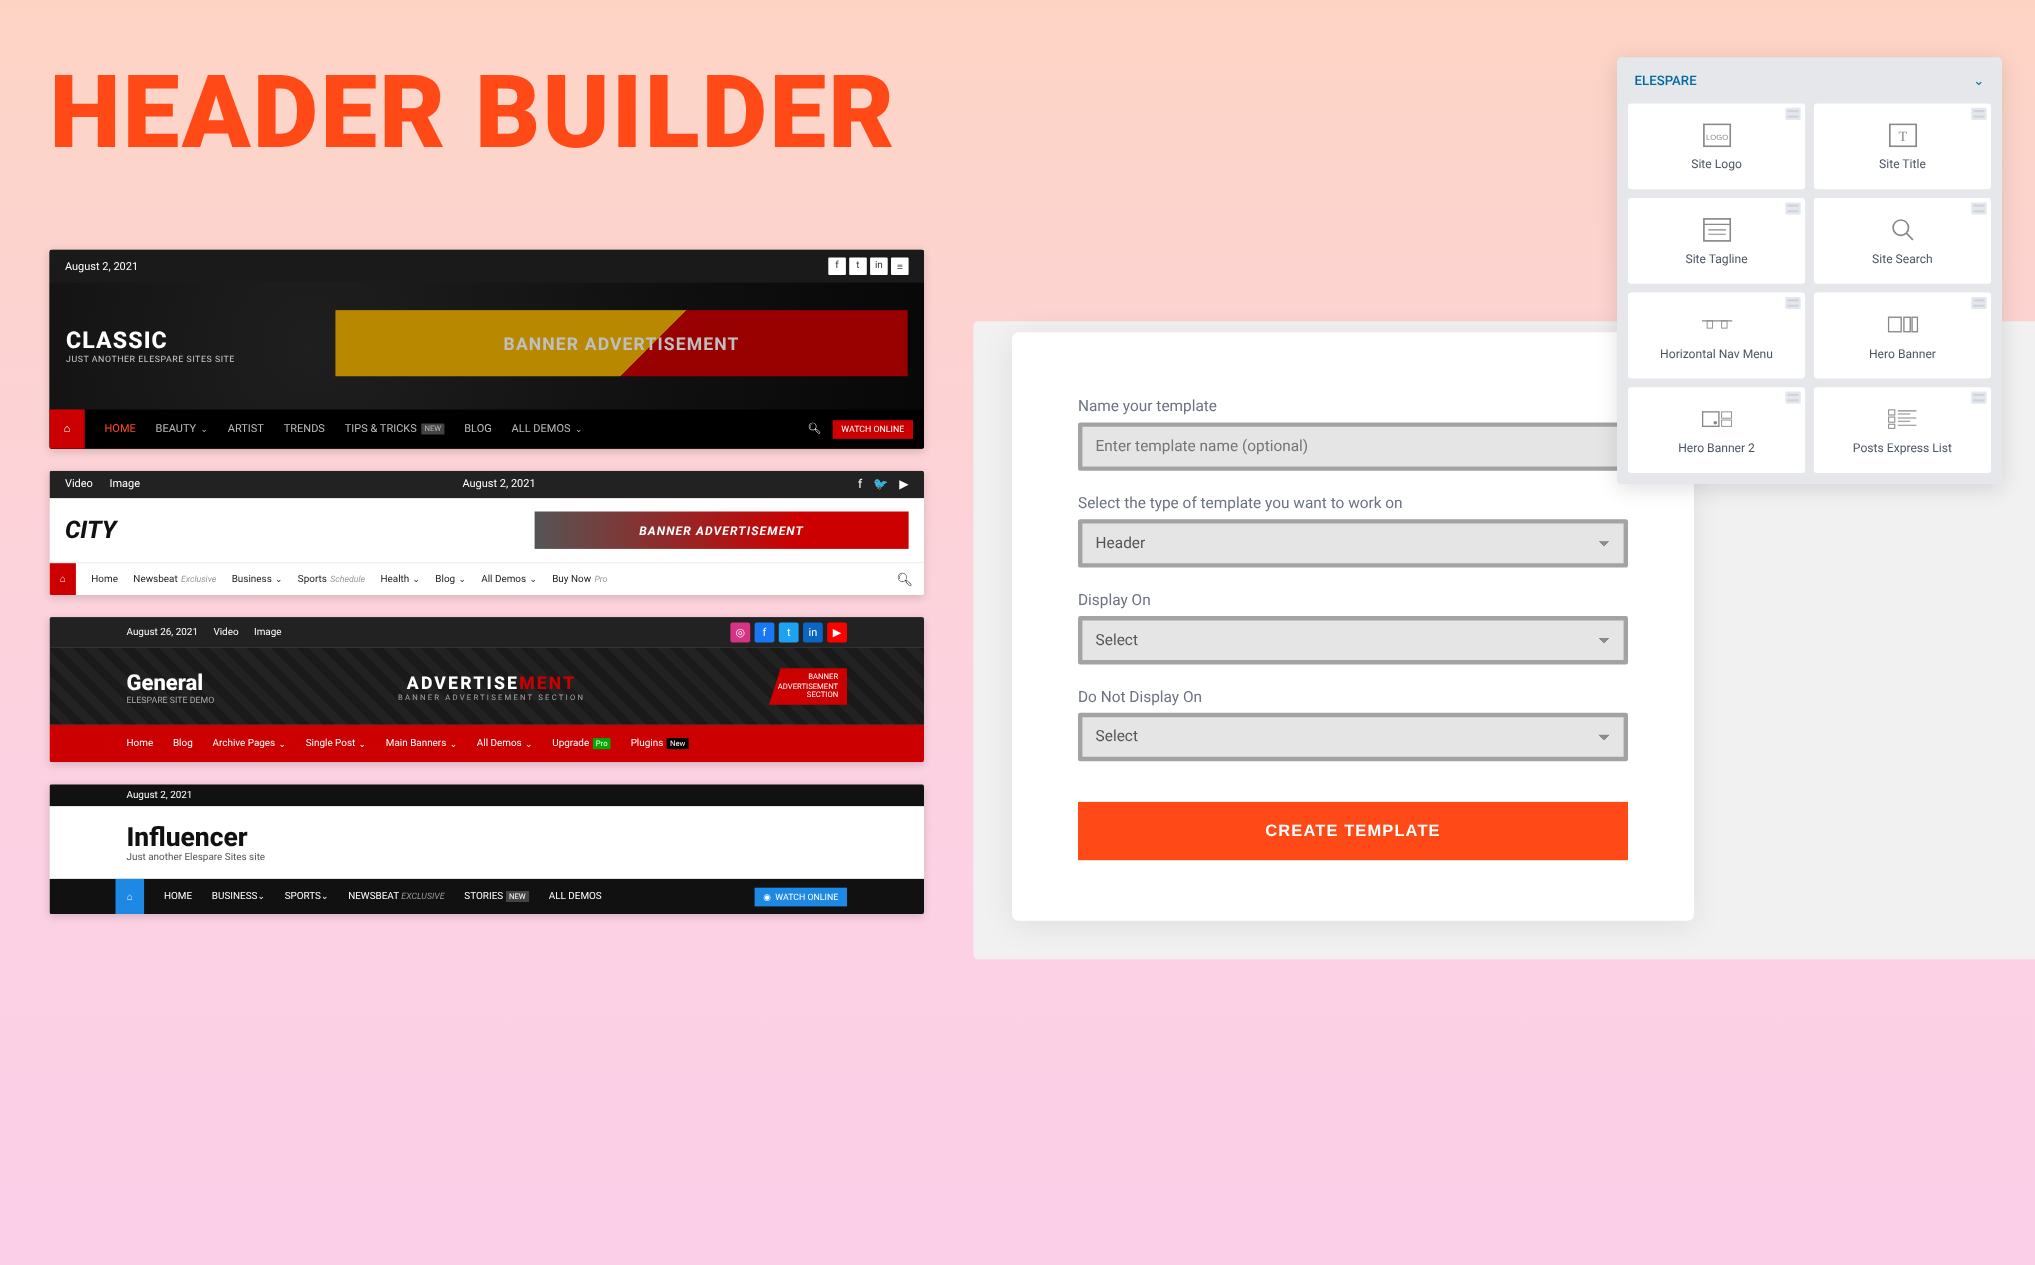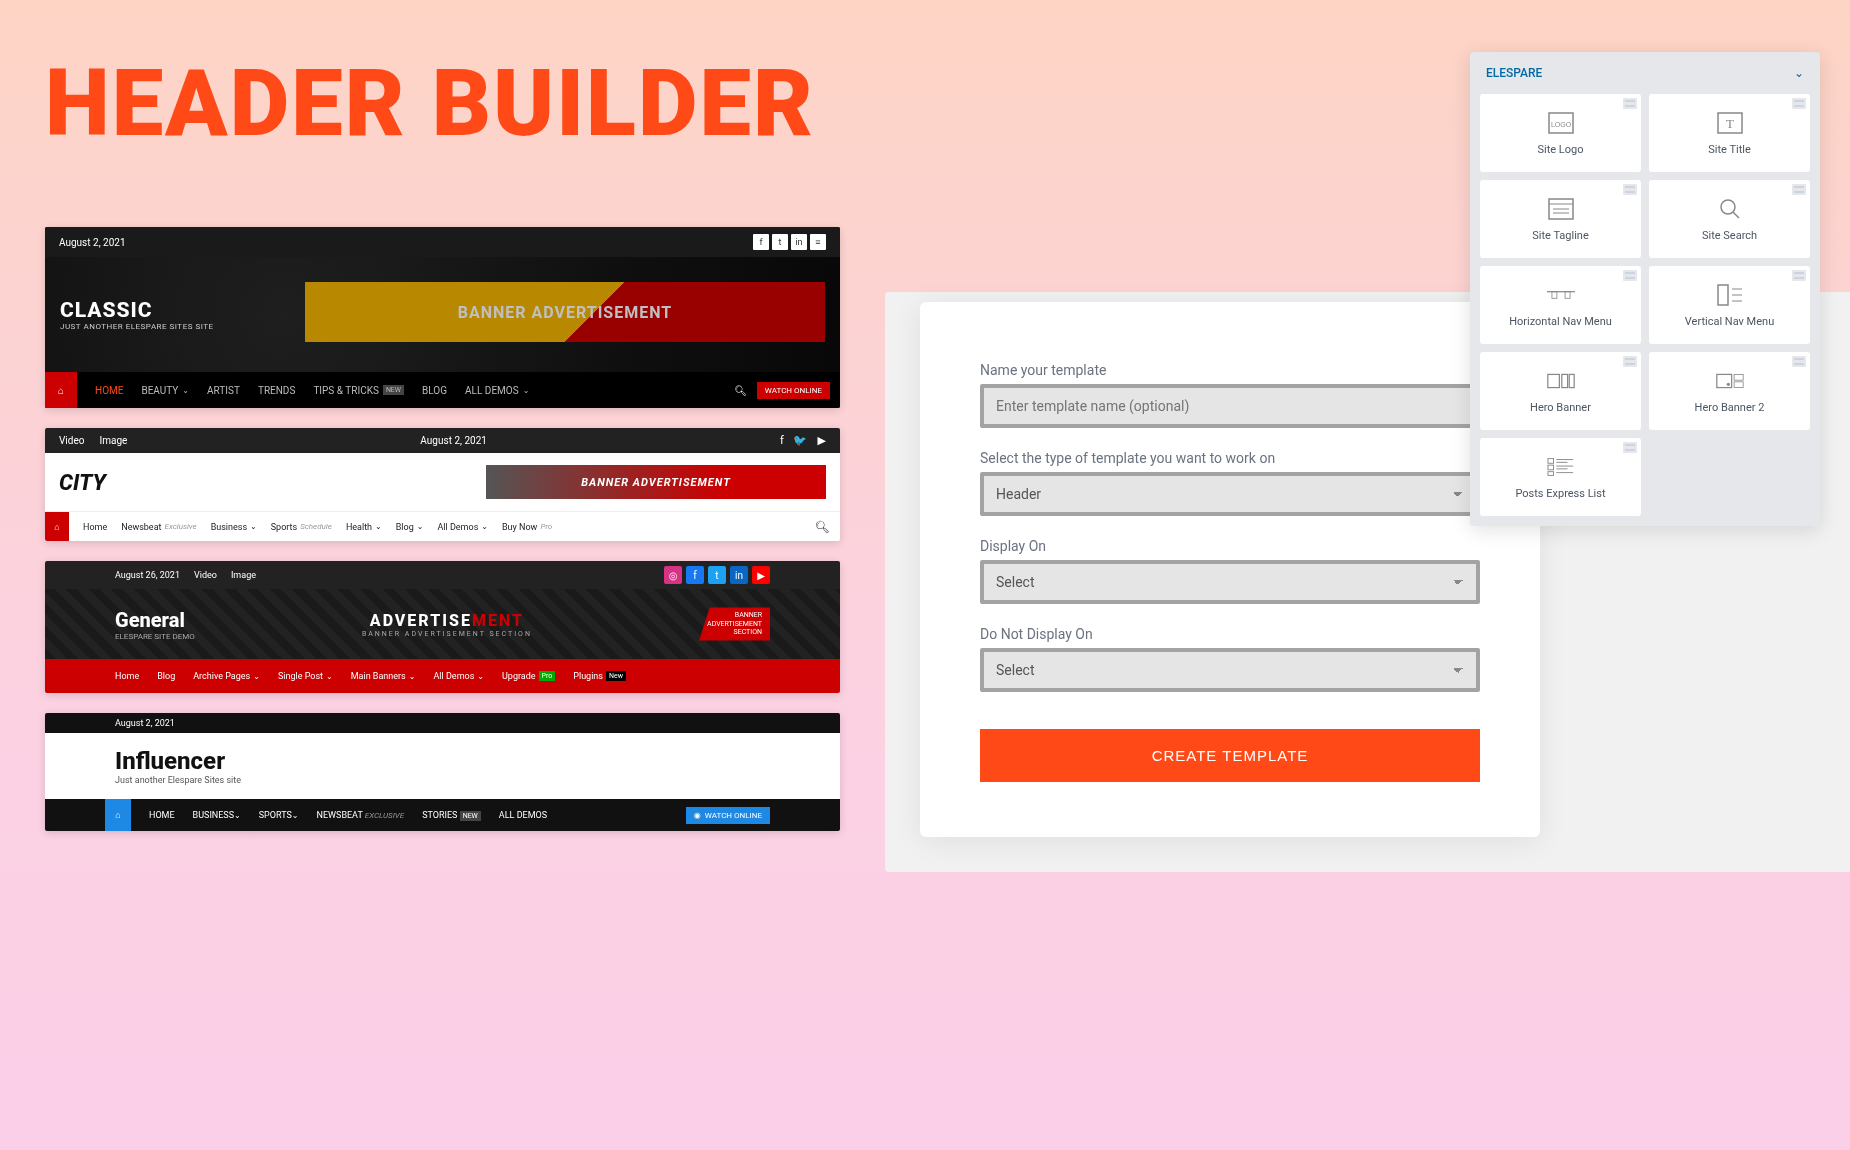--- a/index.html
+++ b/index.html
@@ -86,21 +86,21 @@
 .influencer .nav .home-btn { background:#1e88e5; width:26px;height:32px;display:flex;align-items:center;justify-content:center;margin-left:-10px;}
 .influencer .watch-btn2 { margin-left:auto; background:#1e88e5; padding:4px 8px; font-size:8px; display:flex;align-items:center;gap:4px;}
 
 
 .right-col { position: relative; flex: 1; }
 .form-card { background:#fff; border-radius:6px; box-shadow: 0 4px 30px rgba(0,0,0,0.08); padding: 60px 60px 55px 60px; width: 620px; margin-top: 75px; position:relative;}
 .form-title { font-size: 26px; font-weight:500; color:#3a3f44; margin-bottom:30px; }
 .form-label { font-size:14px; color:#6b7280; margin-bottom:6px; }
 .form-input, .form-select { width:100%; border:4px solid #a3a3a3; padding:10px 12px; font-size:14px; border-radius:2px; color:#555; background:#e5e5e5; font-family:inherit; margin-bottom:22px;}
 .form-select { appearance:none; background-image: linear-gradient(45deg, transparent 50%, #888 50%), linear-gradient(135deg, #888 50%, transparent 50%); background-position: calc(100% - 18px) center, calc(100% - 13px) center; background-size: 5px 5px, 5px 5px; background-repeat:no-repeat; }
-.create-btn { width:100%; background:#ff4a17; color:#fff; border:none; padding:18px; font-size:15px; font-weight:400; letter-spacing:1px; cursor:pointer; margin-top:15px;}
+.create-btn { width:100%; background:#ff4a17; color:#fff; border:none; padding:18px; font-size:15px; font-weight:700; letter-spacing:1px; cursor:pointer; margin-top:15px;}
 
 
 .widgets-panel { position:absolute; top:-175px; right:-20px; width: 350px; background:#e5e7eb; border-radius:4px; padding:0 10px 10px 10px; box-shadow: 0 4px 20px rgba(0,0,0,0.12); }
 .widgets-header { display:flex; justify-content:space-between; align-items:center; padding:14px 6px; font-size:12px; color:#0369a1; font-weight:500;}
 .widgets-grid { display:grid; grid-template-columns: 1fr 1fr; gap: 8px; }
 .widget-card { background:#fff; border-radius:3px; height:78px; position:relative; display:flex; flex-direction:column; align-items:center; justify-content:center; gap:8px; cursor:pointer;}
 .widget-card .corner { position:absolute; top:4px; right:4px; width:14px; height:11px; background:#e5e7eb; border-radius:1px; }
 .widget-card .corner::before { content:''; position:absolute; top:2px;left:2px;right:2px; height:2px; background:#cbd5e1;}
 .widget-card .corner::after { content:''; position:absolute; bottom:2px;left:2px;right:2px; height:2px; background:#cbd5e1;}
 .widget-label { font-size:11px; color:#4b5563; }
@@ -367,32 +367,20 @@
                 <line x1="0" y1="5" x2="34" y2="5" stroke="#888" stroke-width="1.5"></line>
                 <rect x="6" y="5" width="6" height="8" fill="none" stroke="#888"></rect>
                 <rect x="22" y="5" width="6" height="8" fill="none" stroke="#888"></rect>
               </svg>
             </div>
           <div class="widget-label">Horizontal Nav Menu</div>
           </div>
         <div class="widget-card">
             <div class="corner"></div>
           <div class="widget-icon">
-              <svg width="26" height="22" viewBox="0 0 26 22">
-                <rect x="1" y="1" width="10" height="20" fill="none" stroke="#888" stroke-width="1.5"></rect>
-                <line x1="15" y1="5" x2="25" y2="5" stroke="#888"></line>
-                <line x1="15" y1="11" x2="25" y2="11" stroke="#888"></line>
-                <line x1="15" y1="17" x2="25" y2="17" stroke="#888"></line>
-              </svg>
-            </div>
-          <div class="widget-label">Vertical Nav Menu</div>
-          </div>
-        <div class="widget-card">
-            <div class="corner"></div>
-          <div class="widget-icon">
               <svg width="34" height="18" viewBox="0 0 34 18">
                 <rect x="1" y="1" width="14" height="16" fill="none" stroke="#888" stroke-width="1.5"></rect>
                 <rect x="18" y="1" width="7" height="16" fill="none" stroke="#888" stroke-width="1.5"></rect>
                 <rect x="27" y="1" width="6" height="16" fill="none" stroke="#888" stroke-width="1.5"></rect>
               </svg>
             </div>
           <div class="widget-label">Hero Banner</div>
           </div>
         <div class="widget-card">
             <div class="corner"></div>

